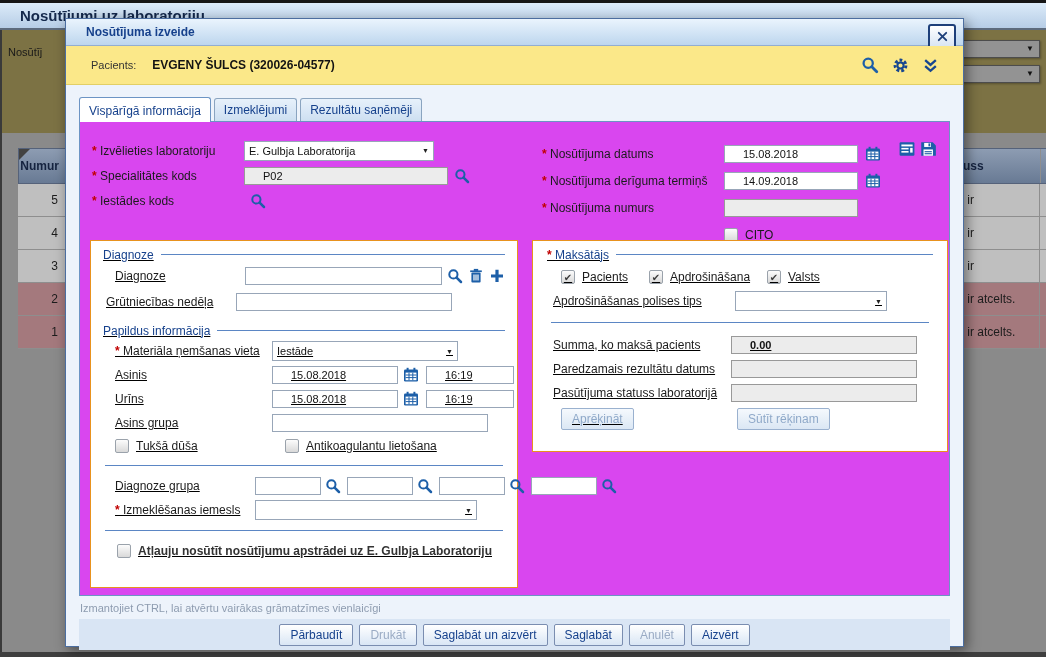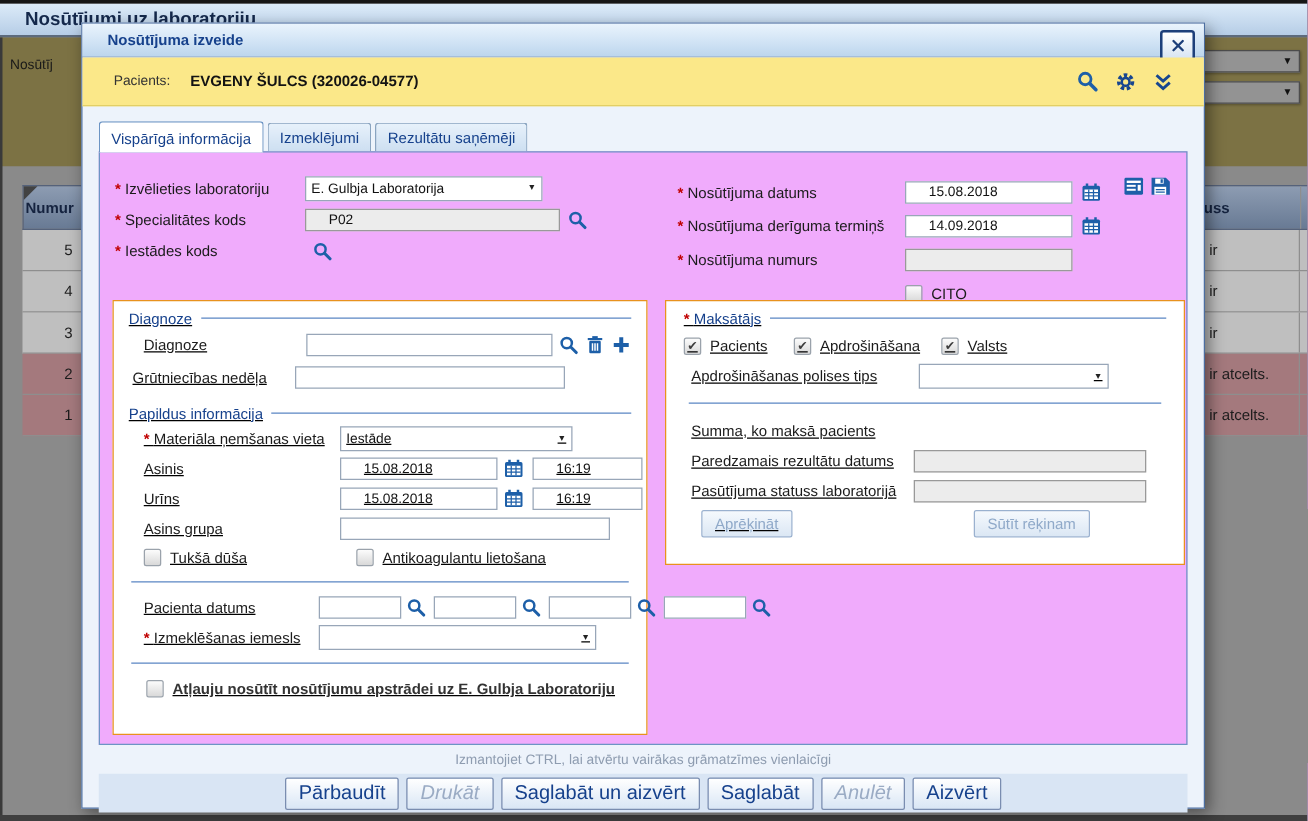--- a/index.html
+++ b/index.html
@@ -46,21 +46,21 @@
   .p-label{margin-left:25px;font-size:11px;color:#333;}
   .p-name{margin-left:16px;font-size:12px;font-weight:bold;color:#131313;}
   .p-icons{position:absolute;right:24px;top:0;bottom:0;display:flex;align-items:center;gap:13px;}
 
   .tabs{display:flex;align-items:flex-end;margin:11px 0 0 13px;position:relative;z-index:2;}
   .tab{border:1px solid #8aa4c0;border-bottom:none;border-radius:3px 3px 0 0;
     padding:4px 9px 4px;font-size:12px;color:#16418c;background:linear-gradient(#e7f1fb,#cddff1);
     margin-right:3px;cursor:pointer;}
   .tab.active{background:#fff;padding-top:6px;position:relative;top:1px;border-color:#6c94c4;}
 
-  .panel{position:relative;margin:0 13px;height:473px;background:#f0abfc;border:1px solid #6c94c4;z-index:1;}
+  .panel{position:relative;margin:0 13px;height:473px;background:#d946ef;border:1px solid #6c94c4;z-index:1;}
 
   .row{display:flex;align-items:center;}
   .lbl{font-size:12px;color:#1b1b1b;flex:none;}
   .req::before{content:"* ";color:#c00000;font-weight:bold;}
   .inp{height:16px;border:1px solid #98a6b8;font-family:inherit;font-size:11px;padding:0 18px;background:#fff;color:#111;}
   .ro{background:#ececec;border-color:#999;}
   .sel{height:18px;border:1px solid #98a6b8;background:#fff;display:flex;align-items:center;
     justify-content:space-between;padding:0 4px;font-size:11px;color:#111;cursor:pointer;}
   .sel .arr{font-size:7px;color:#222;margin-left:4px;}
   .cb{width:12px;height:12px;border:1px solid #9aa2ab;border-radius:2px;flex:none;
@@ -92,28 +92,28 @@
   .dg-row .lbl{width:130px;}
   .pp-row{height:24px;}
   .pp-row .lbl{width:157px;}
   .icgap{display:inline-flex;gap:5px;margin-left:5px;align-items:center;}
 
   .mk-row{height:24px;}
   .mk-row .lbl{width:184px;}
   .mk-cb{display:flex;align-items:center;}
   .sum-row .lbl{width:184px;}
   .softbtn{font-size:12px;color:#8fa9c9;background:linear-gradient(#f5f9fd,#dbe7f4);
-    border:1px solid #9ab1cf;border-radius:2px;padding:3px 10px;cursor:default;margin-left:42px;}
-
-  .hint{margin:6px 14px 0;font-size:11px;color:#8e9cb0;text-align:center;}
+    border:1px solid #9ab1cf;border-radius:2px;padding:3px 10px;cursor:default;}
+
+  .hint{margin:6px 14px 0;font-size:11px;color:#8e9cb0;}
   .btnbar{margin:5px 13px 0;height:31px;background:#d9e5f4;display:flex;align-items:center;
     justify-content:center;gap:6px;}
-  .btn{font-family:inherit;font-size:16px;color:#16418c;background:linear-gradient(#ffffff,#d9e6f5);
+  .btn{font-family:inherit;font-size:12px;color:#16418c;background:linear-gradient(#ffffff,#d9e6f5);
     border:1px solid #7a8db0;border-radius:2px;padding:3px 10px;cursor:pointer;}
-  .btn.dis{color:#9aabc4;cursor:default;font-style:italic;}
+  .btn.dis{color:#9aabc4;cursor:default;}
 </style>
 </head>
 <body>
 
 <svg width="0" height="0" style="position:absolute">
   <defs>
     <symbol id="i-search" viewBox="0 0 16 16">
       <circle cx="6.4" cy="6.4" r="4.1" fill="none" stroke="#1d5fa8" stroke-width="2"></circle>
       <line x1="9.6" y1="9.6" x2="14" y2="14" stroke="#1d5fa8" stroke-width="2.5" stroke-linecap="round"></line>
     </symbol>
@@ -408,21 +408,21 @@
           </span>
           <span style="display:flex;align-items:center">
             <span class="cb"></span>
             <span class="cblab">Antikoagulantu lietošana</span>
           </span>
         </div>
 
         <div class="divider"></div>
 
         <div class="row pp-row">
-          <span class="lbl" style="margin-left:12px;width:140px">Pacienta datums</span>
+          <span class="lbl" style="margin-left:12px;width:140px">Diagnoze grupa</span>
           <input class="inp" style="width: 28px;" value="">
           <span class="ic" style="margin-left:4px">
               <svg>
                 <use href="#i-search"></use>
               </svg>
             </span>
           <input class="inp" style="width: 28px; margin-left: 6px;" value="">
           <span class="ic" style="margin-left:4px">
               <svg>
                 <use href="#i-search"></use>
@@ -456,21 +456,21 @@
           <span class="cblab" style="font-weight:bold;color:#333">Atļauju nosūtīt nosūtījumu apstrādei uz E. Gulbja Laboratoriju</span>
         </div>
       </div>
 
       <div class="obox box-right">
         <div class="legend-row">
           <span class="legend req">Maksātājs</span>
           <span class="legend-line"></span>
         </div>
         <div class="row mk-row" style="margin-top:2px">
-          <span class="mk-cb" style="width:88px;margin-left:0">
+          <span class="mk-cb" style="width:88px;margin-left:14px">
             <span class="cb checked"></span>
             <span class="cblab">Pacients</span>
           </span>
           <span class="mk-cb" style="width:118px">
             <span class="cb checked"></span>
             <span class="cblab">Apdrošināšana</span>
           </span>
           <span class="mk-cb">
             <span class="cb checked"></span>
             <span class="cblab">Valsts</span>
@@ -481,20 +481,21 @@
           <div class="sel" style="width:142px">
             <span></span>
               <span class="arr">▼</span>
           </div>
         </div>
 
         <div class="divider" style="margin:9px 4px"></div>
 
         <div class="row sum-row" style="height:25px">
           <span class="lbl" style="margin-left:6px;width:178px">Summa, ko maksā pacients</span>
+          <input class="inp ro" style="width: 148px; font-weight: bold;" value="0.00">
         </div>
         <div class="row sum-row" style="height:24px">
           <span class="lbl" style="margin-left:6px;width:178px">Paredzamais rezultātu datums</span>
           <input class="inp ro" style="width: 148px;" value="">
         </div>
         <div class="row sum-row" style="height:24px">
           <span class="lbl" style="margin-left:6px;width:178px">Pasūtījuma statuss laboratorijā</span>
           <input class="inp ro" style="width: 148px;" value="">
         </div>
         <div class="row" style="height:28px;position:relative">

